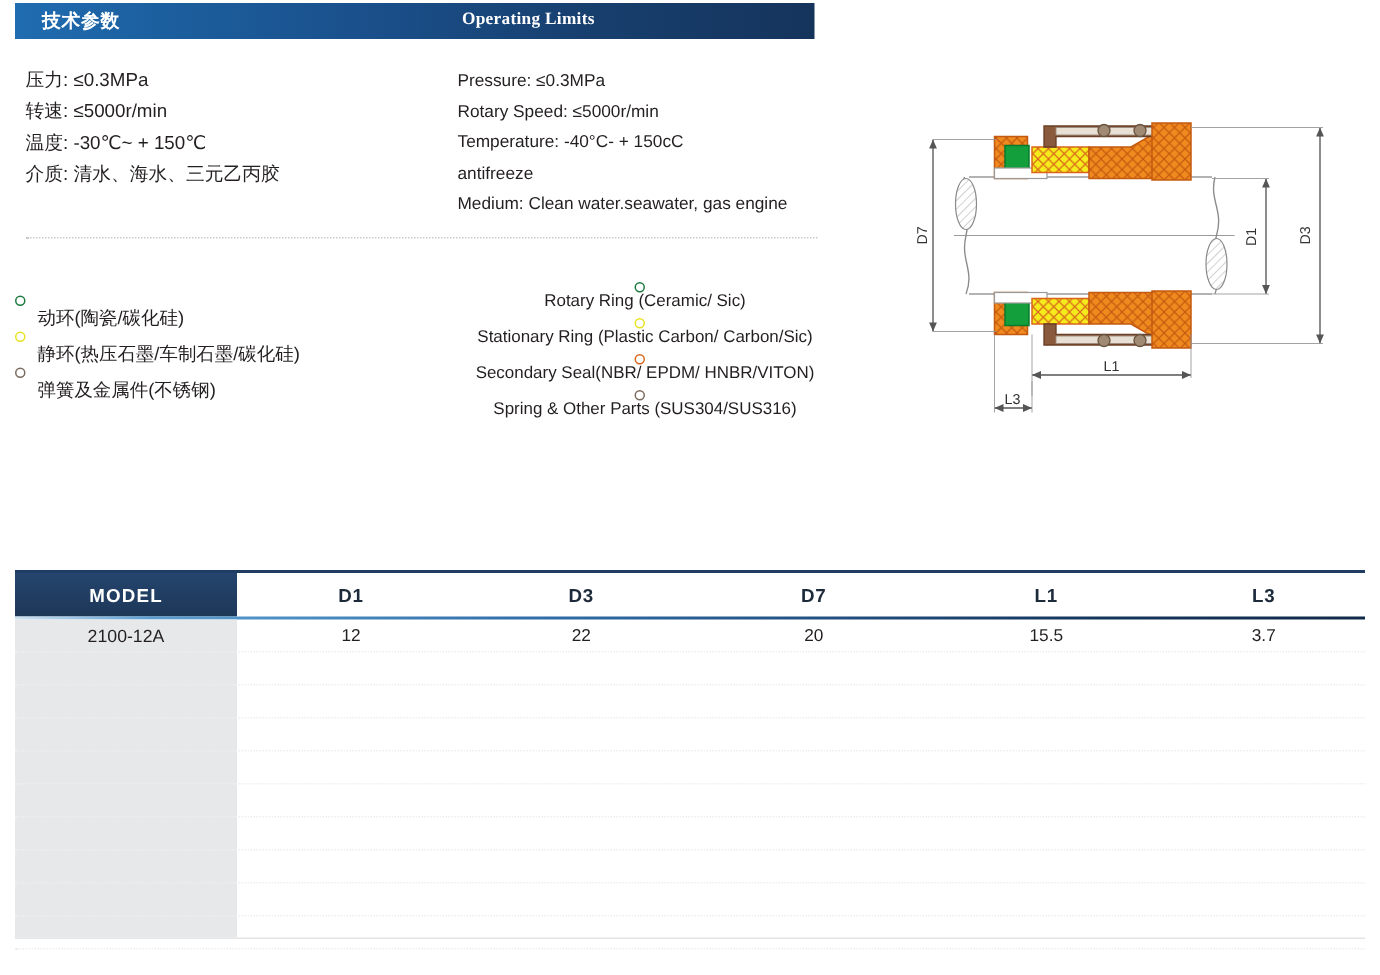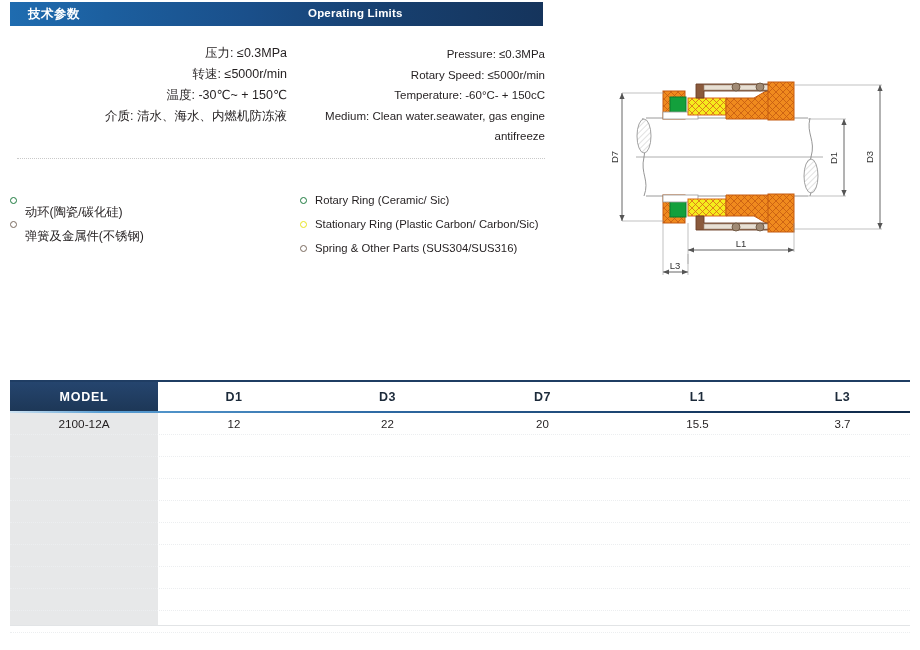--- a/index.html
+++ b/index.html
@@ -4,38 +4,39 @@
 <style>
   * { box-sizing: border-box; }
   html, body {
     margin: 0; padding: 0;
     width: 920px; height: 650px;
     background: #ffffff;
     font-family: "Liberation Sans", "DejaVu Sans", sans-serif;
     color: #231f20;
     overflow: hidden;
   }
-  .page { position: relative; width: 920px; height: 650px; text-align: right; }
+  .page { position: relative; width: 920px; height: 650px; }
 
   
   .header-bar {
     position: absolute;
     left: 10px; top: 2px;
     width: 533px; height: 24px;
     background: linear-gradient(to right, #1f6cb0 0%, #1c5f9f 18%, #1a4f8a 45%, #173f6e 72%, #15345c 100%);
   }
   .header-bar .h-cn {
     position: absolute; left: 18px; top: 4px;
     font-size: 12.5px; font-weight: bold; color: #ffffff;
     letter-spacing: 0.5px;
   }
   .header-bar .h-en {
     position: absolute; left: 298px; top: 5px;
     font-size: 11.5px; font-weight: bold; color: #ffffff;
     letter-spacing: 0.2px;
+    font-family: Liberation Serif, serif;
   }
 
   
   .spec-cn {
     position: absolute; left: 17px; top: 43px; width: 270px;
   }
   .spec-en {
     position: absolute; left: 305px; top: 44px; width: 240px;
   }
   .spec-cn .line {
@@ -52,21 +53,21 @@
   }
 
   
   .mat-cn { position: absolute; left: 10px; top: 188px; width: 290px; }
   .mat-en { position: absolute; left: 300px; top: 188px; width: 260px; }
   .mat-row {
     display: flex; align-items: center;
     height: 24px;
   }
   .mat-cn .mat-row { height: 24px; }
-  .mat-en .mat-row { height: 24px; }
+  .mat-en .mat-row { height: 24px; flex-direction: column; }
   .bullet {
     width: 7px; height: 7px; border-radius: 50%;
     border: 1.6px solid #444; margin-right: 8px; flex: none;
     background: transparent;
   }
   .bullet.green  { border-color: #1c7a3e; }
   .bullet.yellow { border-color: #e8e321; }
   .bullet.orange { border-color: #d9661a; }
   .bullet.gray   { border-color: #7a6a5e; }
   .mat-cn .mat-label { font-size: 12.3px; color: #231f20; white-space: nowrap; margin-top: 24px; }
@@ -134,52 +135,60 @@
 
   <div class="header-bar">
     <div class="h-cn">技术参数</div>
     <div class="h-en">Operating Limits</div>
   </div>
 
   <div class="spec-cn">
     <div class="line">压力: ≤0.3MPa</div>
     <div class="line">转速: ≤5000r/min</div>
     <div class="line">温度: -30℃~ + 150℃</div>
-    <div class="line">介质: 清水、海水、内燃机防冻液</div>
+    <div class="line">介质: 清水、海水、三元乙丙胶</div>
   </div>
 
   <div class="spec-en">
     <div class="line">Pressure: ≤0.3MPa</div>
     <div class="line">Rotary Speed: ≤5000r/min</div>
-    <div class="line">Temperature: -60°C- + 150cC</div>
+    <div class="line">Temperature: -40°C- + 150cC</div>
+    <div class="line">antifreeze</div>
     <div class="line">Medium: Clean water.seawater, gas engine</div>
-    <div class="line">antifreeze</div>
   </div>
 
   <div class="divider"></div>
 
   <div class="mat-cn">
     <div class="mat-row">
       <span class="bullet green"></span>
       <span class="mat-label">动环(陶瓷/碳化硅)</span>
     </div>
     <div class="mat-row">
+      <span class="bullet yellow"></span>
+      <span class="mat-label">静环(热压石墨/车制石墨/碳化硅)</span>
+    </div>
+    <div class="mat-row">
       <span class="bullet gray"></span>
       <span class="mat-label">弹簧及金属件(不锈钢)</span>
     </div>
   </div>
 
   <div class="mat-en">
     <div class="mat-row">
       <span class="bullet green"></span>
       <span class="mat-label">Rotary Ring (Ceramic/ Sic)</span>
     </div>
     <div class="mat-row">
       <span class="bullet yellow"></span>
       <span class="mat-label">Stationary Ring (Plastic Carbon/ Carbon/Sic)</span>
+    </div>
+    <div class="mat-row">
+      <span class="bullet orange"></span>
+      <span class="mat-label">Secondary Seal(NBR/ EPDM/ HNBR/VITON)</span>
     </div>
     <div class="mat-row">
       <span class="bullet gray"></span>
       <span class="mat-label">Spring &amp; Other Parts (SUS304/SUS316)</span>
     </div>
   </div>
 
   <div class="drawing">
     <svg width="306" height="205" viewBox="0 0 306 205">
       <defs>

